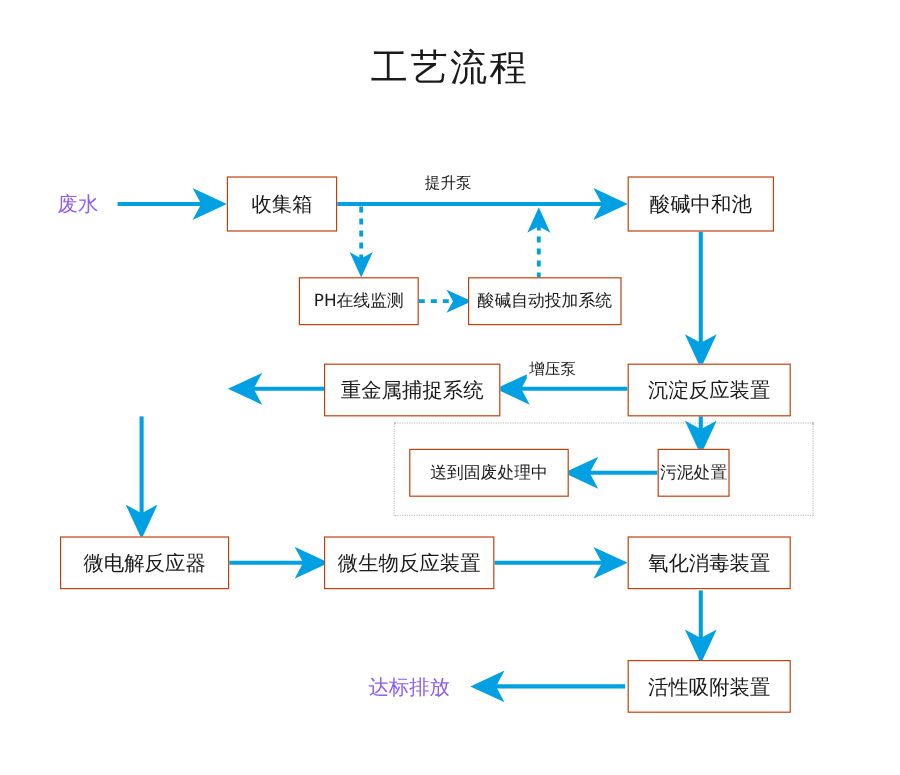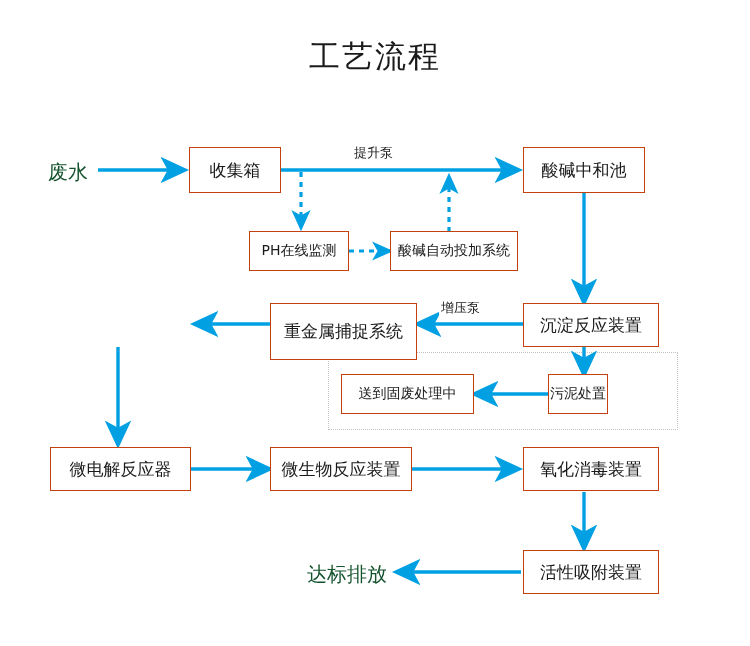--- a/index.html
+++ b/index.html
@@ -39,22 +39,22 @@
     font-size: 17px;
     color: #1a1a1a;
     white-space: nowrap;
     z-index: 3;
   }
   .node.small {
     font-size: 14px;
   }
   .plain {
     position: absolute;
-    font-size: 20px;
-    color: #14532d;
+    font-size: 17px;
+    color: #8b5cf6;
     white-space: nowrap;
     z-index: 3;
   }
   .edge-label {
     position: absolute;
     font-size: 13px;
     color: #1a1a1a;
     white-space: nowrap;
     z-index: 4;
     background: #ffffff;
@@ -140,21 +140,21 @@
 
   <div class="node" style="left:189px; top:147px; width:92px; height:46px;">收集箱</div>
 
   <div class="node" style="left:523px; top:147px; width:122px; height:46px;">酸碱中和池</div>
 
   <div class="node small" style="left:249px; top:231px; width:100px; height:40px;">PH在线监测</div>
 
   <div class="node small" style="left:390px; top:231px; width:128px; height:40px;">酸碱自动投加系统</div>
 
 
-  <div class="node" style="left:270px; top:303px; width:147px; height:57px;">重金属捕捉系统</div>
+  <div class="node" style="left:270px; top:303px; width:147px; height:44px;">重金属捕捉系统</div>
 
   <div class="node" style="left:523px; top:303px; width:136px; height:44px;">沉淀反应装置</div>
 
   <div class="node small" style="left:341px; top:374px; width:133px; height:40px;">送到固废处理中</div>
 
   <div class="node small" style="left:548px; top:374px; width:60px; height:40px;">污泥处置</div>
 
   <div class="node" style="left:50px; top:447px; width:141px; height:44px;">微电解反应器</div>
 
   <div class="node" style="left:270px; top:447px; width:142px; height:44px;">微生物反应装置</div>

